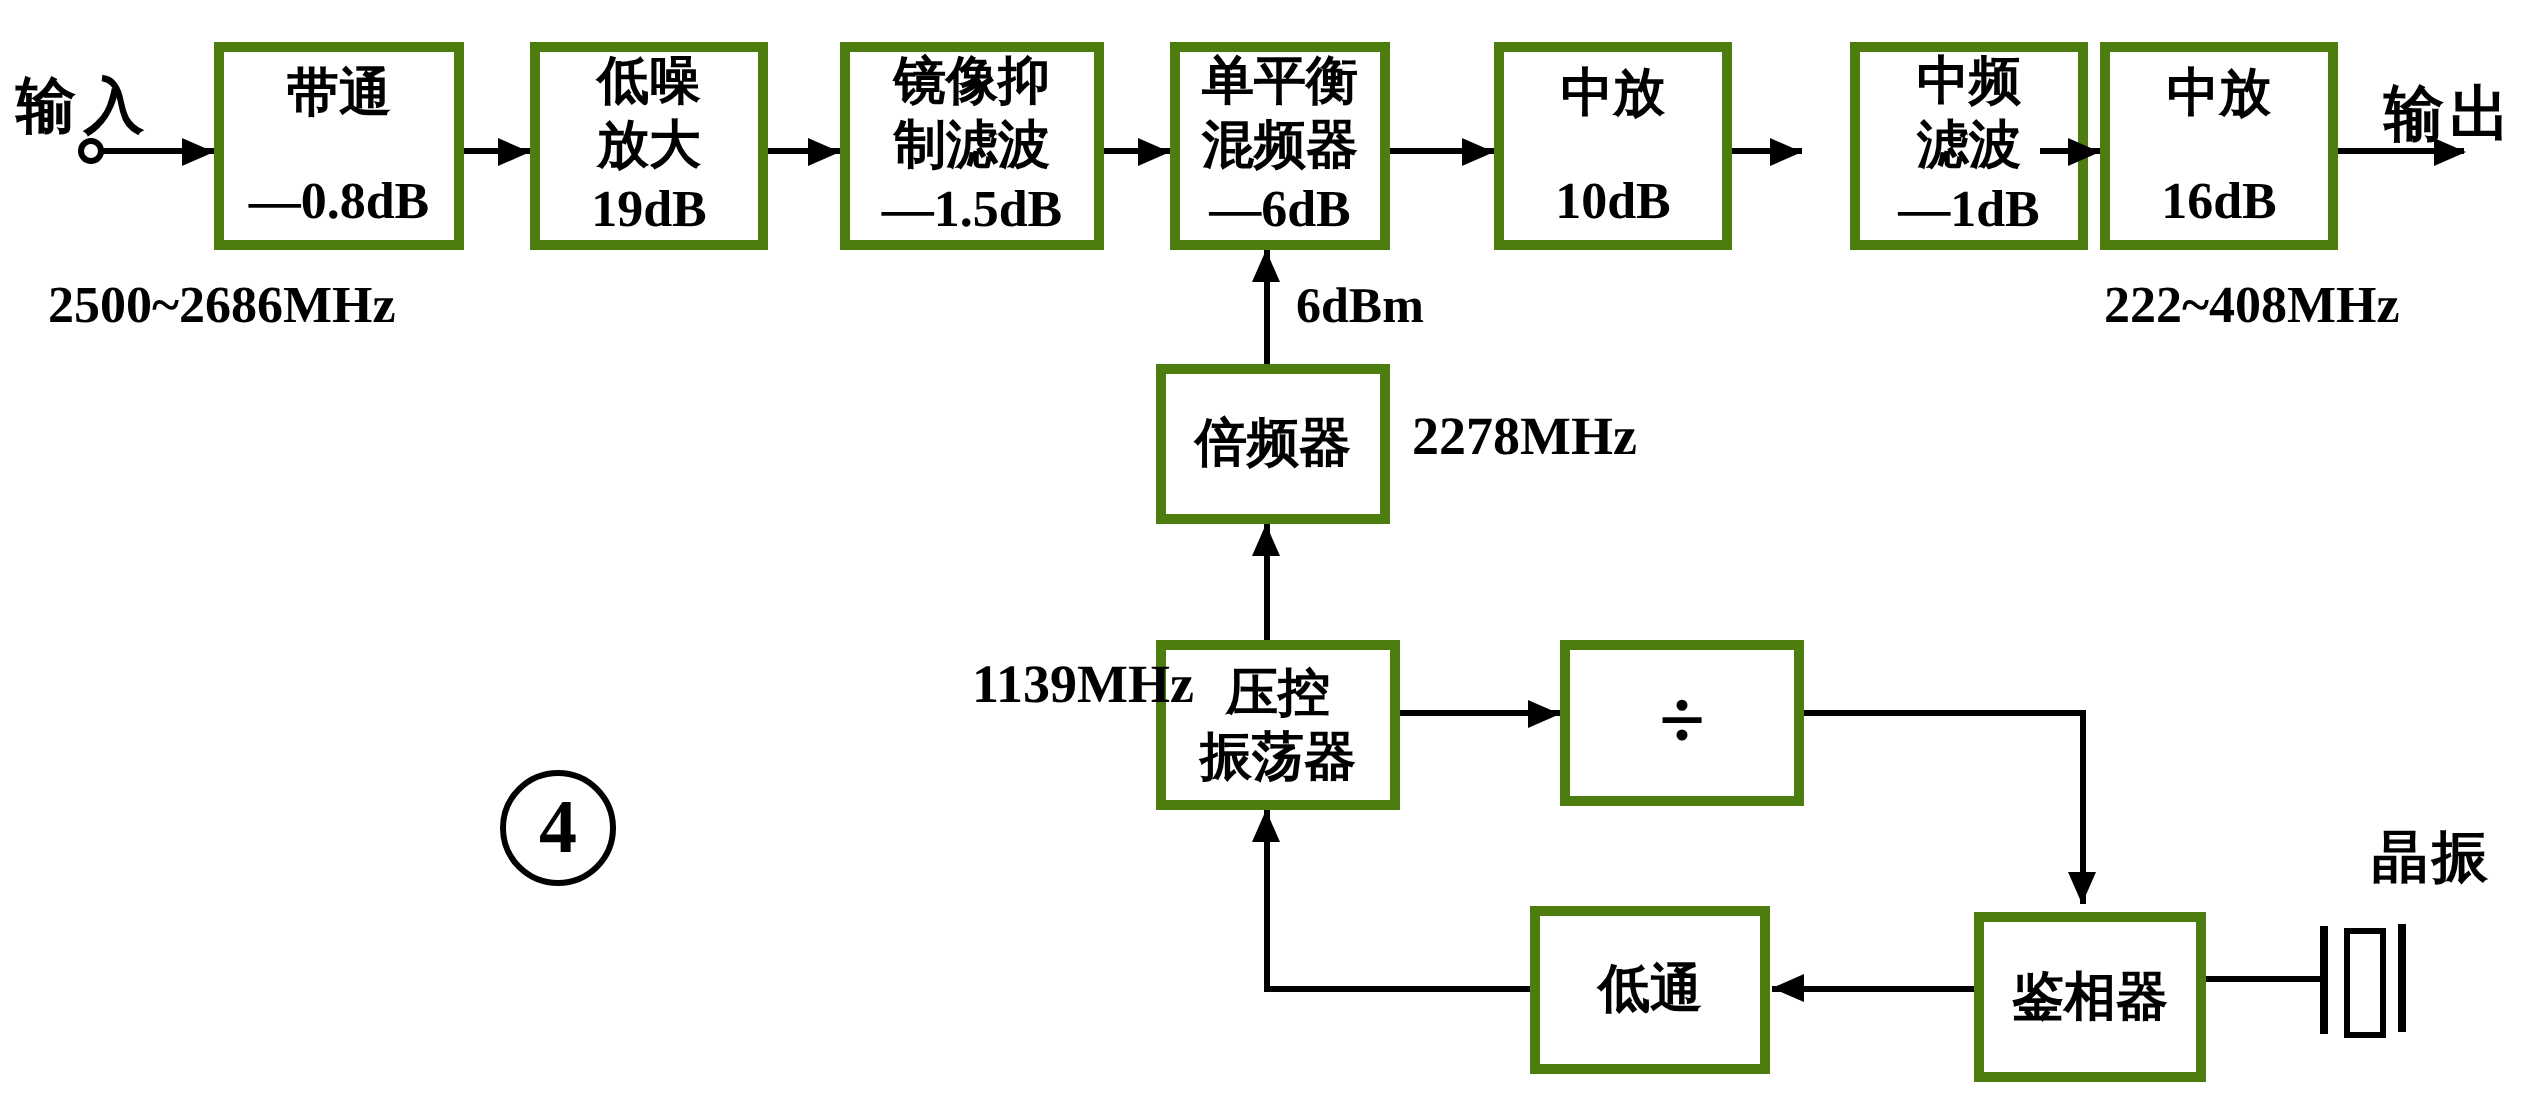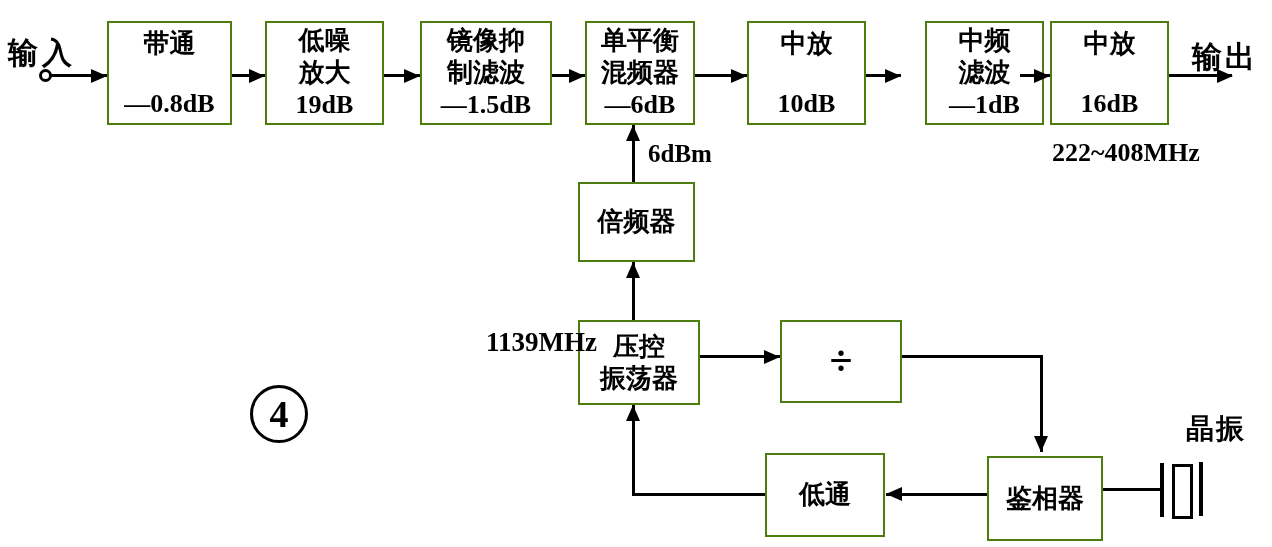--- a/index.html
+++ b/index.html
@@ -1,18 +1,18 @@
 <!DOCTYPE html>
 <html><head>
 <meta charset="utf-8">
 <style>
   html,body{margin:0;padding:0;background:#ffffff;}
   #stage{position:relative;width:1272px;height:547px;background:#ffffff;overflow:hidden;
          font-family:"Liberation Serif","DejaVu Serif",serif;color:#000;}
-  .box{position:absolute;border:2px solid #4d7c0f;background:#fff;box-sizing:border-box;
+  .box{position:absolute;border:5px solid #4d7c0f;background:#fff;box-sizing:border-box;
        display:flex;flex-direction:column;align-items:center;justify-content:center;
        text-align:center;font-weight:bold;font-size:26px;line-height:1.22;}
   .box.spread{justify-content:space-between;padding:5px 0 3px 0;}
   .box.big{font-size:42px;}
   .hline,.vline{position:absolute;background:#000;}
   .arr{position:absolute;width:0;height:0;}
   .arr.r{border-top:7px solid transparent;border-bottom:7px solid transparent;border-left:16px solid #000;}
   .arr.l{border-top:7px solid transparent;border-bottom:7px solid transparent;border-right:16px solid #000;}
   .arr.u{border-left:7px solid transparent;border-right:7px solid transparent;border-bottom:16px solid #000;}
   .arr.d{border-left:7px solid transparent;border-right:7px solid transparent;border-top:16px solid #000;}
@@ -24,20 +24,21 @@
   .crystal-plate{position:absolute;width:4px;background:#000;}
   .crystal-rect{position:absolute;border:3px solid #000;background:#fff;box-sizing:border-box;}
 </style>
 </head>
 <body>
 
 <div id="stage">
 
   <div class="lbl" style="left:8px;top:33px;font-size:30px;letter-spacing:4px;">输入</div>
   <div class="ring" style="left:39px;top:69px;"></div>
+  <div class="lbl" style="left:24px;top:138px;font-size:26px;">2500~2686MHz</div>
 
   <div class="box spread" style="left:107px;top:21px;width:125px;height:104px;">
     <span>带通</span>
     <span>—0.8dB</span>
   </div>
 
   <div class="box" style="left:265px;top:21px;width:119px;height:104px;text-align:center;">
     <span>低噪</span>
     <span>放大</span>
     <span>19dB</span>
@@ -70,20 +71,21 @@
     <span>中放</span>
     <span>16dB</span>
   </div>
 
   <div class="lbl" style="left:1192px;top:37px;font-size:30px;letter-spacing:3px;">输出</div>
   <div class="lbl" style="left:1052px;top:138px;font-size:26px;">222~408MHz</div>
 
   <div class="box" style="left:578px;top:182px;width:117px;height:80px;">
     <span>倍频器</span>
   </div>
+  <div class="lbl" style="left:706px;top:203px;font-size:27px;">2278MHz</div>
   <div class="lbl" style="left:648px;top:140px;font-size:25px;">6dBm</div>
 
   <div class="box" style="left:578px;top:320px;width:122px;height:85px;">
     <span>压控</span>
     <span>振荡器</span>
   </div>
   <div class="lbl" style="left:438px;top:327px;font-size:27px;margin-left:48px;">1139MHz</div>
 
   <div class="box big" style="left:780px;top:320px;width:122px;height:83px;">
     <span>÷</span>

